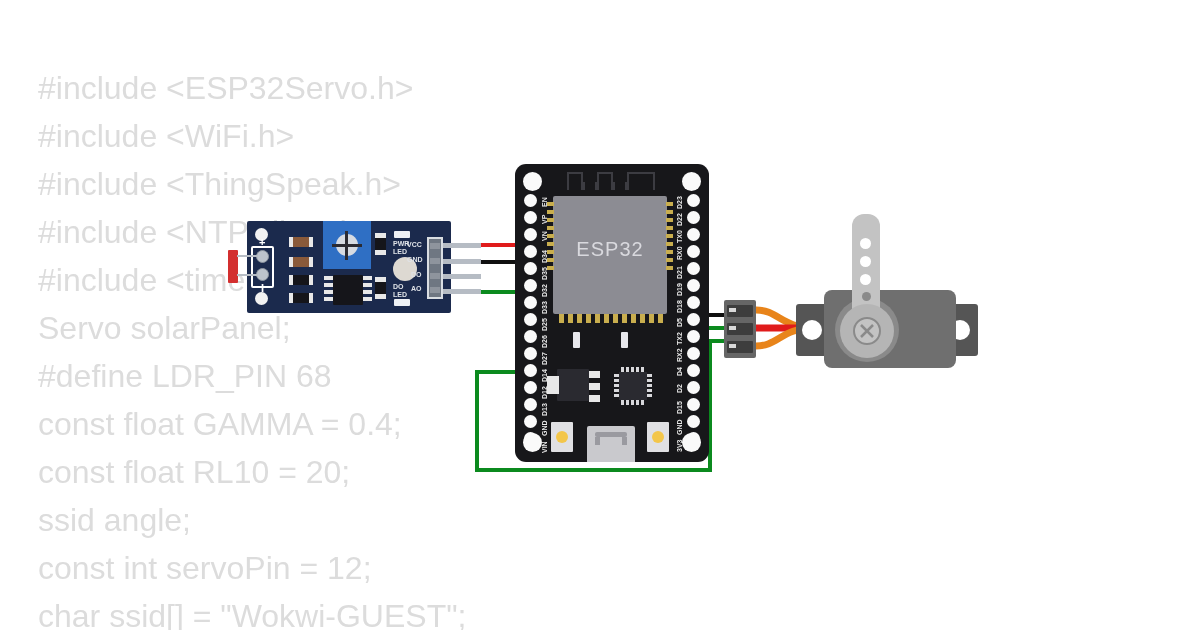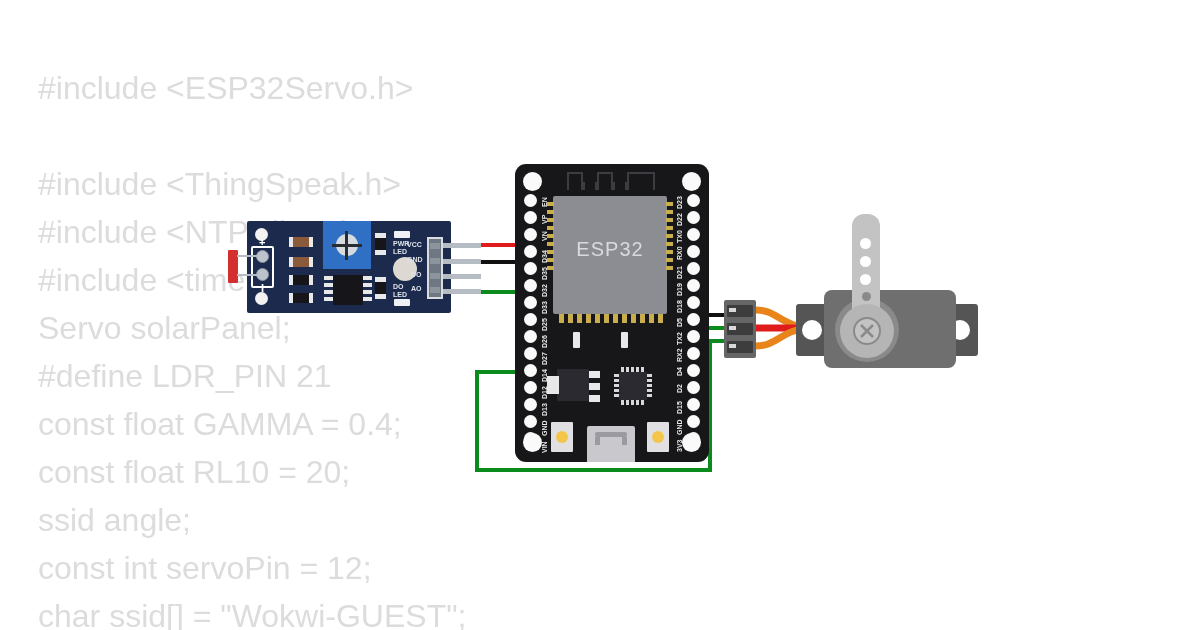--- a/index.html
+++ b/index.html
@@ -337,25 +337,26 @@
     left: 0; top: 0;
     width: 1200px; height: 630px;
     overflow: visible;
   }
 </style>
 </head>
 <body>
 
 <div id="code-layer">
   <div class="code-line" style="top:72px">#include &lt;ESP32Servo.h&gt;</div>
+  <div class="code-line" style="top:120px">#include &lt;WiFi.h&gt;</div>
   <div class="code-line" style="top:168px">#include &lt;ThingSpeak.h&gt;</div>
   <div class="code-line" style="top:216px">#include &lt;NTPClient.h&gt;</div>
   <div class="code-line" style="top:264px">#include &lt;time.h&gt;</div>
   <div class="code-line" style="top:312px">Servo solarPanel;</div>
-  <div class="code-line" style="top:360px">#define LDR_PIN 21</div>
+  <div class="code-line" style="top:360px">#define LDR_PIN 68</div>
   <div class="code-line" style="top:408px">const float GAMMA = 0.4;</div>
   <div class="code-line" style="top:456px">const float RL10 = 20;</div>
   <div class="code-line" style="top:504px">ssid angle;</div>
   <div class="code-line" style="top:552px">const int servoPin = 12;</div>
   <div class="code-line" style="top:600px">char ssid[] = "Wokwi-GUEST";</div>
 </div>
 
 <div id="diagram-layer">
 
   <svg id="wires" viewBox="0 0 1200 630">

